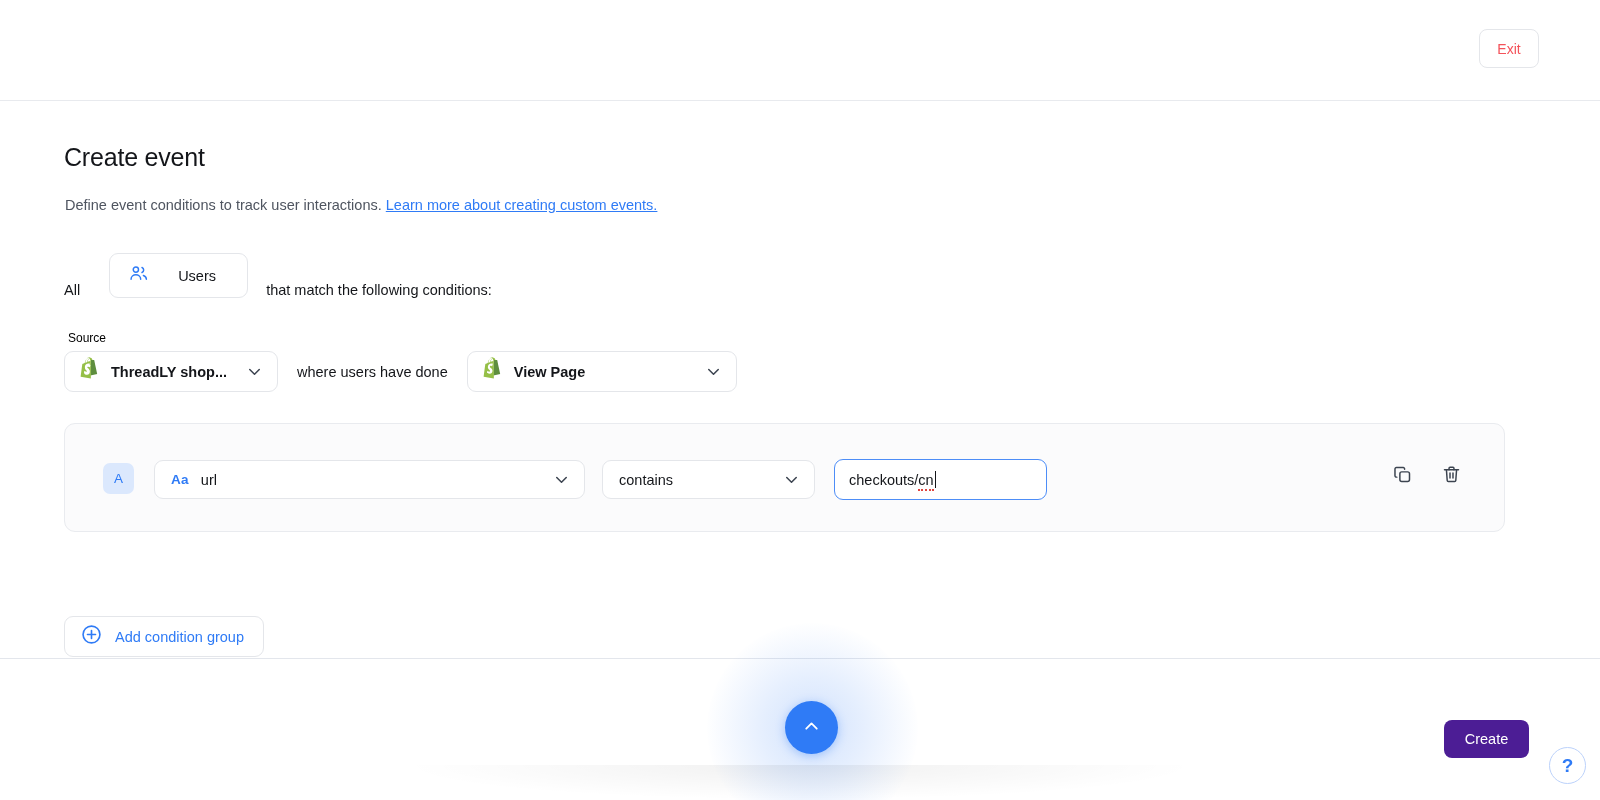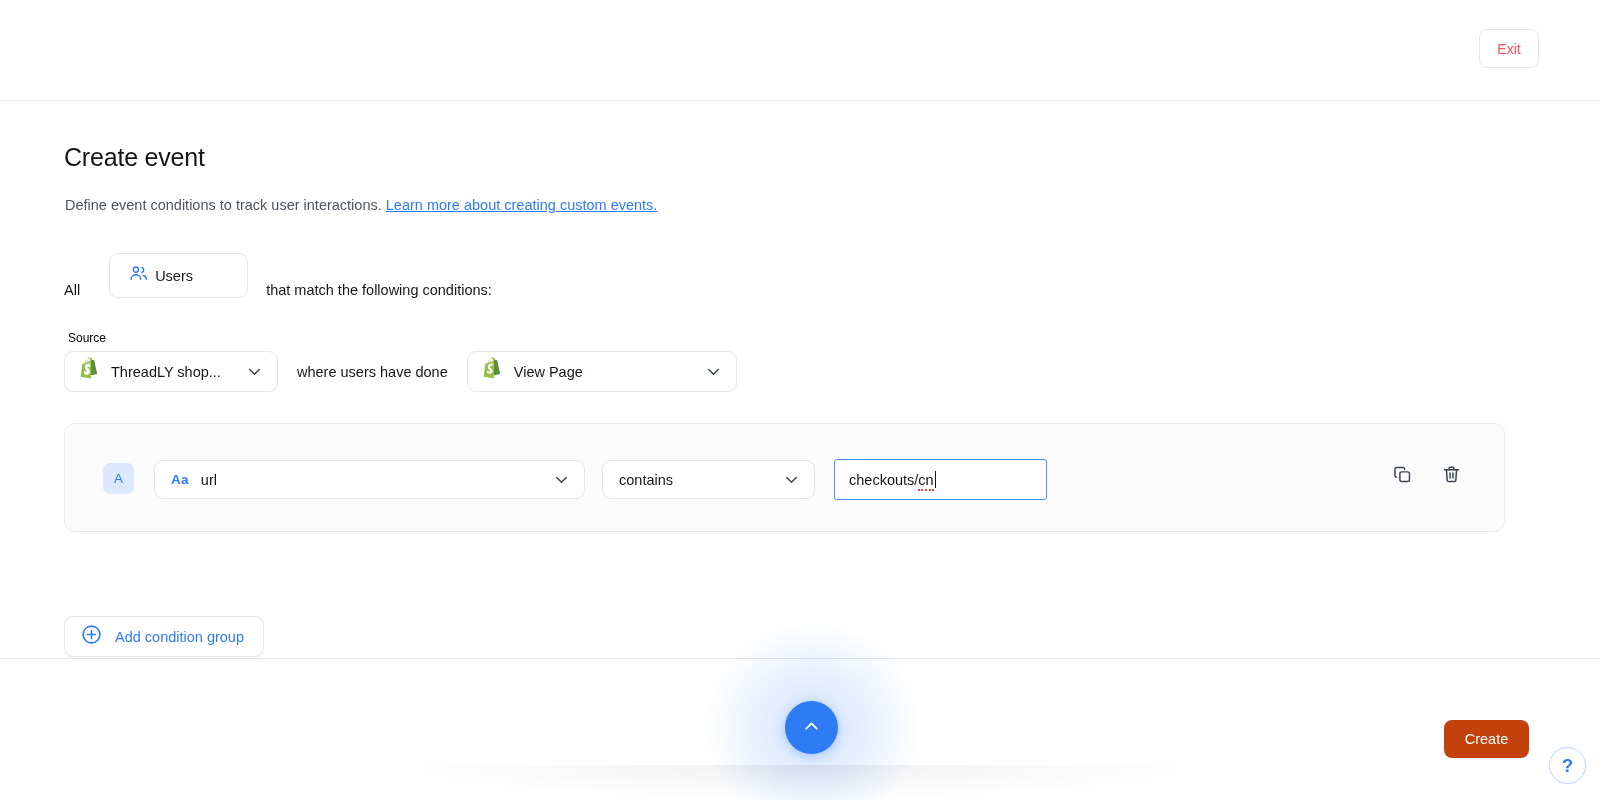--- a/index.html
+++ b/index.html
@@ -55,36 +55,36 @@
 
   
   .allrow {
     position: absolute; left: 64px; top: 152px;
     display: flex; align-items: flex-end; gap: 0;
   }
   .all-label { font-size: 14.5px; color: #14161a; margin-right: 29px; }
   .users-pill {
     height: 45px; min-width: 139px;
     border: 1px solid #e4e6ea; border-radius: 9px; background: #fff;
-    display: flex; align-items: center; gap: 6px;
+    display: flex; align-items: center; gap: 29px;
     padding: 0 18px; cursor: pointer;
   }
   .users-pill .label { font-size: 14.5px; color: #14161a; }
   .match-label { font-size: 14.5px; color: #14161a; margin-left: 18px; }
 
   
   .source-block { position: absolute; left: 64px; top: 230px; }
   .source-label {
     font-size: 12px; color: #000000; margin: 0 0 6px 4px;
   }
   .source-row { display: flex; align-items: center; }
   .select-box {
     height: 41px; border: 1px solid #e4e6ea; border-radius: 9px;
     background: #fff; display: flex; align-items: center;
-    padding: 0 13px 0 14px; cursor: pointer; gap: 10px;
+    padding: 0 13px 0 14px; cursor: pointer; gap: 10px; font-weight: bold;
   }
   .select-box .val { font-size: 14.5px; color: #14161a; white-space: nowrap; }
   .select-box .caret { margin-left: auto; display: flex; align-items: center; }
   .src-select { width: 214px; }
   .evt-select { width: 270px; }
   .mid-label { font-size: 14.5px; color: #14161a; margin: 0 19px; }
 
   
   .cond-card {
     position: absolute; left: 64px; top: 322px;
@@ -110,21 +110,21 @@
     position: absolute; left: 537px; top: 36px;
     width: 213px; height: 39px;
     border: 1px solid #e4e6ea; border-radius: 9px; background: #fff;
     display: flex; align-items: center; padding: 0 13px 0 16px;
     cursor: pointer;
   }
   .op-select .val { font-size: 14.5px; color: #14161a; }
   .value-input {
     position: absolute; left: 769px; top: 35px;
     width: 213px; height: 41px;
-    border: 1px solid #4d8df7; border-radius: 3px; background: #fff;
+    border: 1px solid #4d8df7; border-radius: 9px; background: #fff;
     display: flex; align-items: center; padding: 0 14px;
   }
   .value-text {
     font-size: 14.5px; color: #14161a; position: relative; white-space: pre;
   }
   .value-text .misspell {
     border-bottom: 2px dotted #e0453f;
     padding-bottom: 1px;
   }
   .caretbar {
@@ -148,21 +148,21 @@
   .add-group .label { font-size: 14.5px; color: #2f7bf6; }
 
   
   .footer {
     position: absolute; left: 0; top: 658px; width: 1600px; height: 142px;
     background: #fff; border-top: 1px solid #e3e6ec;
   }
   .create-btn {
     position: absolute; right: 71px; top: 61px;
     width: 85px; height: 38px; border: none; border-radius: 8px;
-    background: #c2410c; color: #fff; font-size: 14.5px; font-family: inherit;
+    background: #4c1d95; color: #fff; font-size: 14.5px; font-family: inherit;
     display: flex; align-items: center; justify-content: center; cursor: pointer;
   }
   .help-btn {
     position: absolute; right: 14px; top: 88px;
     width: 37px; height: 37px; border-radius: 50%;
     background: #fff; border: 1px solid #bcd2fb; color: #2f7bf6;
     font-size: 19px; font-weight: 700; font-family: inherit;
     display: flex; align-items: center; justify-content: center; cursor: pointer;
   }
 

